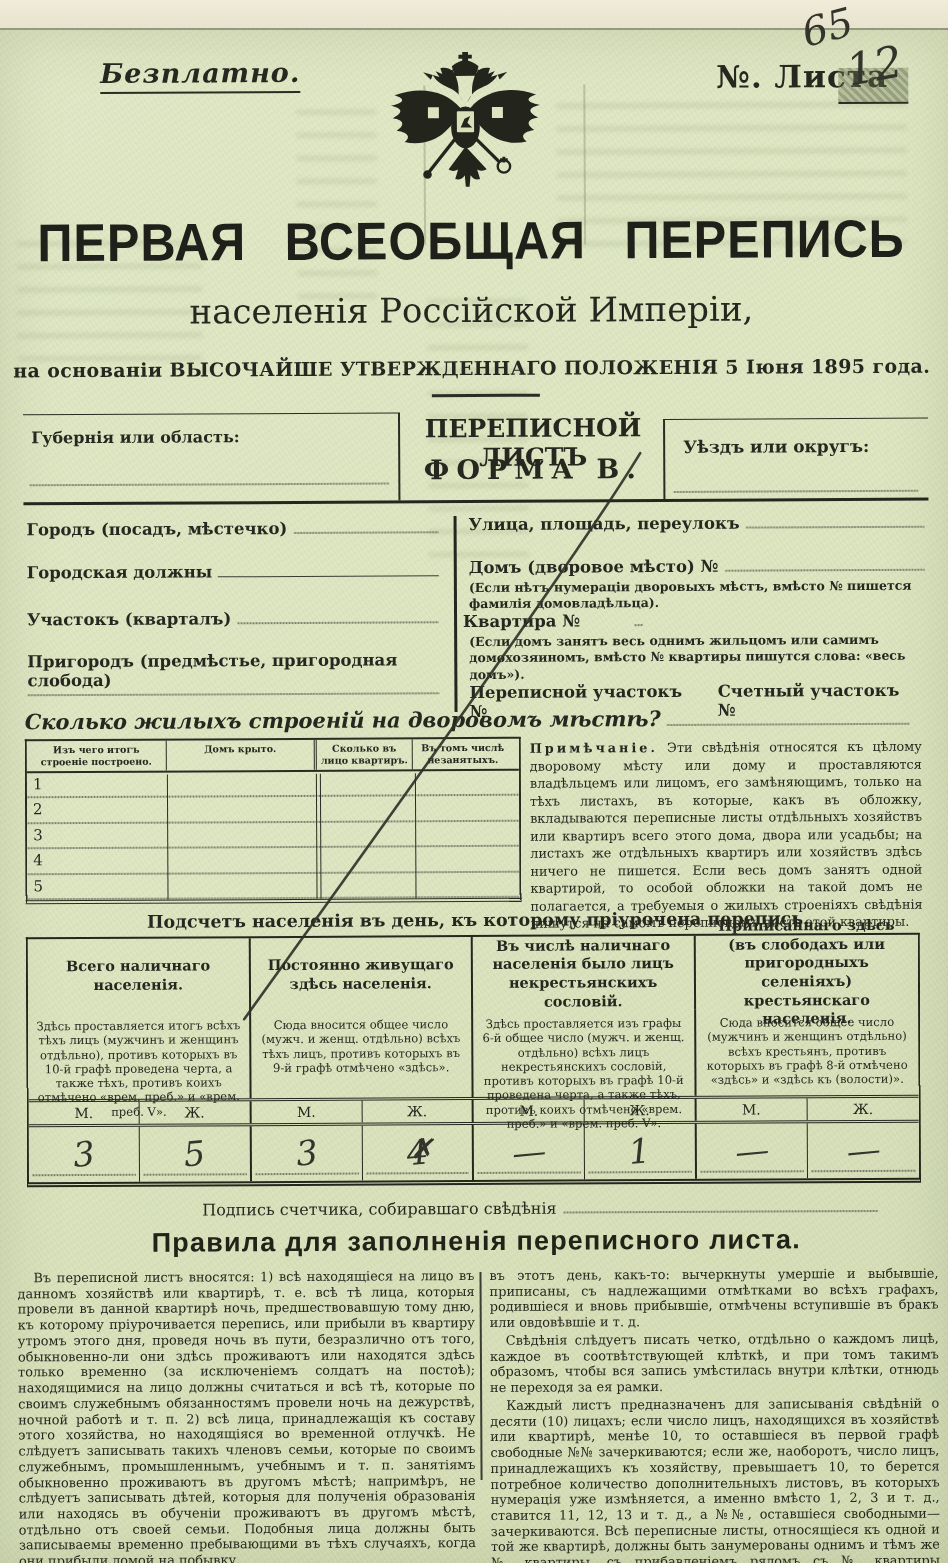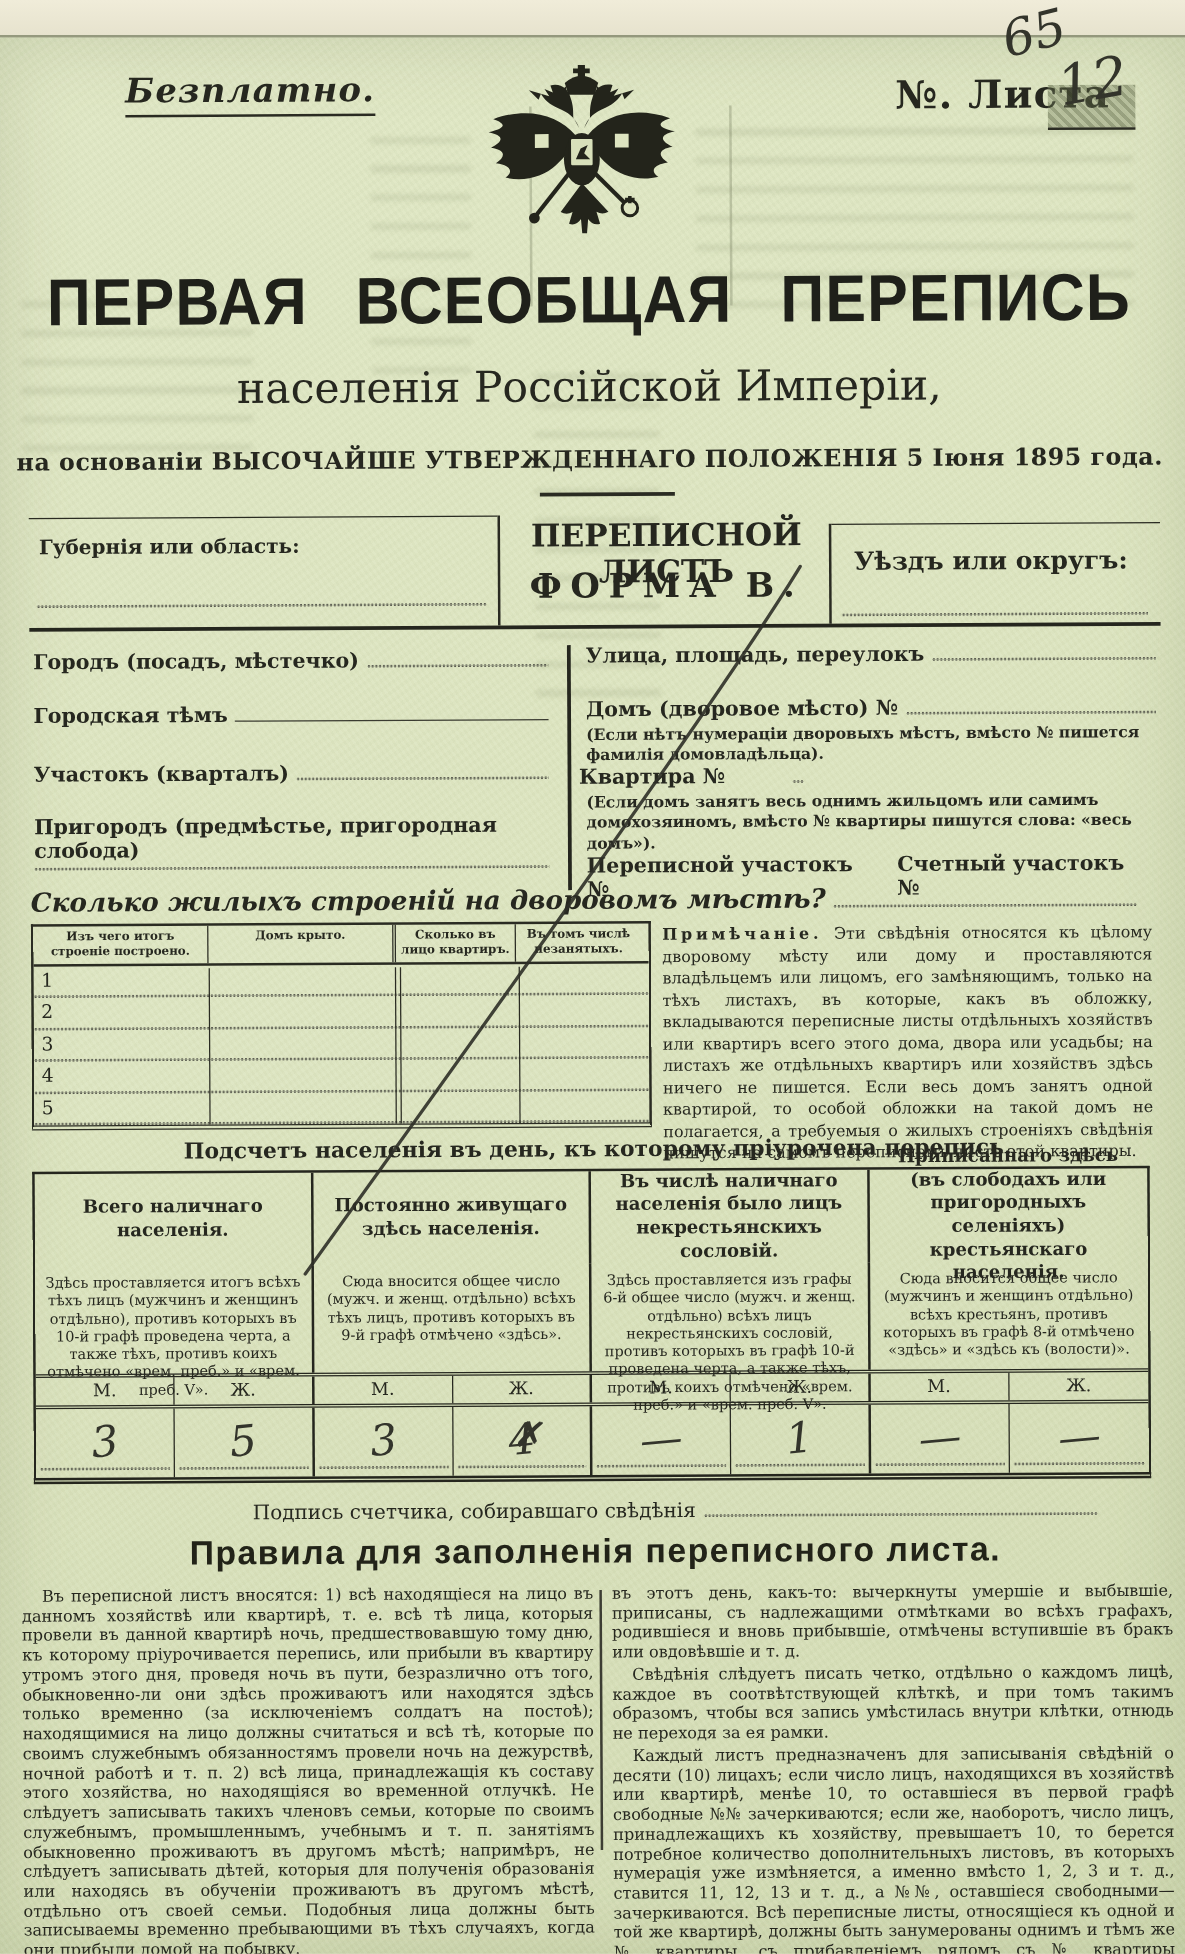--- a/index.html
+++ b/index.html
@@ -42,21 +42,21 @@
   #fh-left{left:25px;top:382px;width:375px;height:88px;}
   #fh-left .dbltop{position:absolute;left:0;top:0;width:100%;}
   #fh-left .lbl{position:absolute;left:8px;top:14px;font-size:16px;font-weight:bold;}
   #fh-left .dots{position:absolute;left:6px;top:56px;width:360px;}
   #fh-vline1{left:400px;top:382px;width:2px;height:88px;background:#2a2b22;}
   #fh-center-1{left:405px;top:384px;width:260px;text-align:center;font-size:25px;font-weight:bold;}
   #fh-center-2{left:405px;top:424px;width:260px;text-align:center;font-size:27px;font-weight:bold;letter-spacing:7px;}
   #fh-vline2{left:665px;top:390px;width:2px;height:80px;background:#2a2b22;}
   #fh-right{left:667px;top:390px;width:263px;height:80px;}
   #fh-right .dbltop{position:absolute;left:0;top:0;width:100%;}
-  #fh-right .lbl{position:absolute;left:18px;top:18px;font-size:20px;font-weight:bold;}
+  #fh-right .lbl{position:absolute;left:18px;top:18px;font-size:17px;font-weight:bold;}
   #fh-right .dots{position:absolute;left:8px;top:58px;width:245px;}
   #fh-rule{left:25px;top:470px;width:905px;height:3px;background:#25261e;}
   
   .fld{font-size:16.5px;font-weight:bold;}
   .note-sm{font-size:12.5px;font-weight:bold;line-height:1.3;}
   #addr-vline{left:455px;top:486px;width:2.5px;height:196px;background:#25261e;}
   
   #bq{left:25px;top:676px;width:885px;font-size:21px;font-style:italic;font-weight:bold;}
   #btable{left:25px;top:707px;width:492px;border:2px solid #2a2b22;border-bottom:4px double #2a2b22;
           background:rgba(255,255,255,.04);}
@@ -185,21 +185,21 @@
         <div class="lbl">Уѣздъ или округъ:</div>
         <div class="dots"></div>
       </div>
       <div class="abs" id="fh-rule"></div>
 
       <div class="abs leader fld" style="left:28px;top:486px;width:412px;">
         <span>Городъ (посадъ, мѣстечко)</span>
           <span class="dots"></span>
       </div>
       <div class="abs leader fld" style="left:28px;top:531px;width:412px;">
-        <span>Городская тѣмъ</span>
+        <span>Городская должны</span>
           <span style="flex:1;border-bottom:1.5px solid #3a3b31;margin-left:6px;"></span>
       </div>
       <div class="abs leader fld" style="left:28px;top:576px;width:412px;">
         <span>Участокъ (кварталъ)</span>
           <span class="dots"></span>
       </div>
       <div class="abs leader fld" style="left:28px;top:618px;width:412px;">
         <span>Пригородъ (предмѣстье, пригородная слобода)</span>
           <span class="dots"></span>
       </div>

